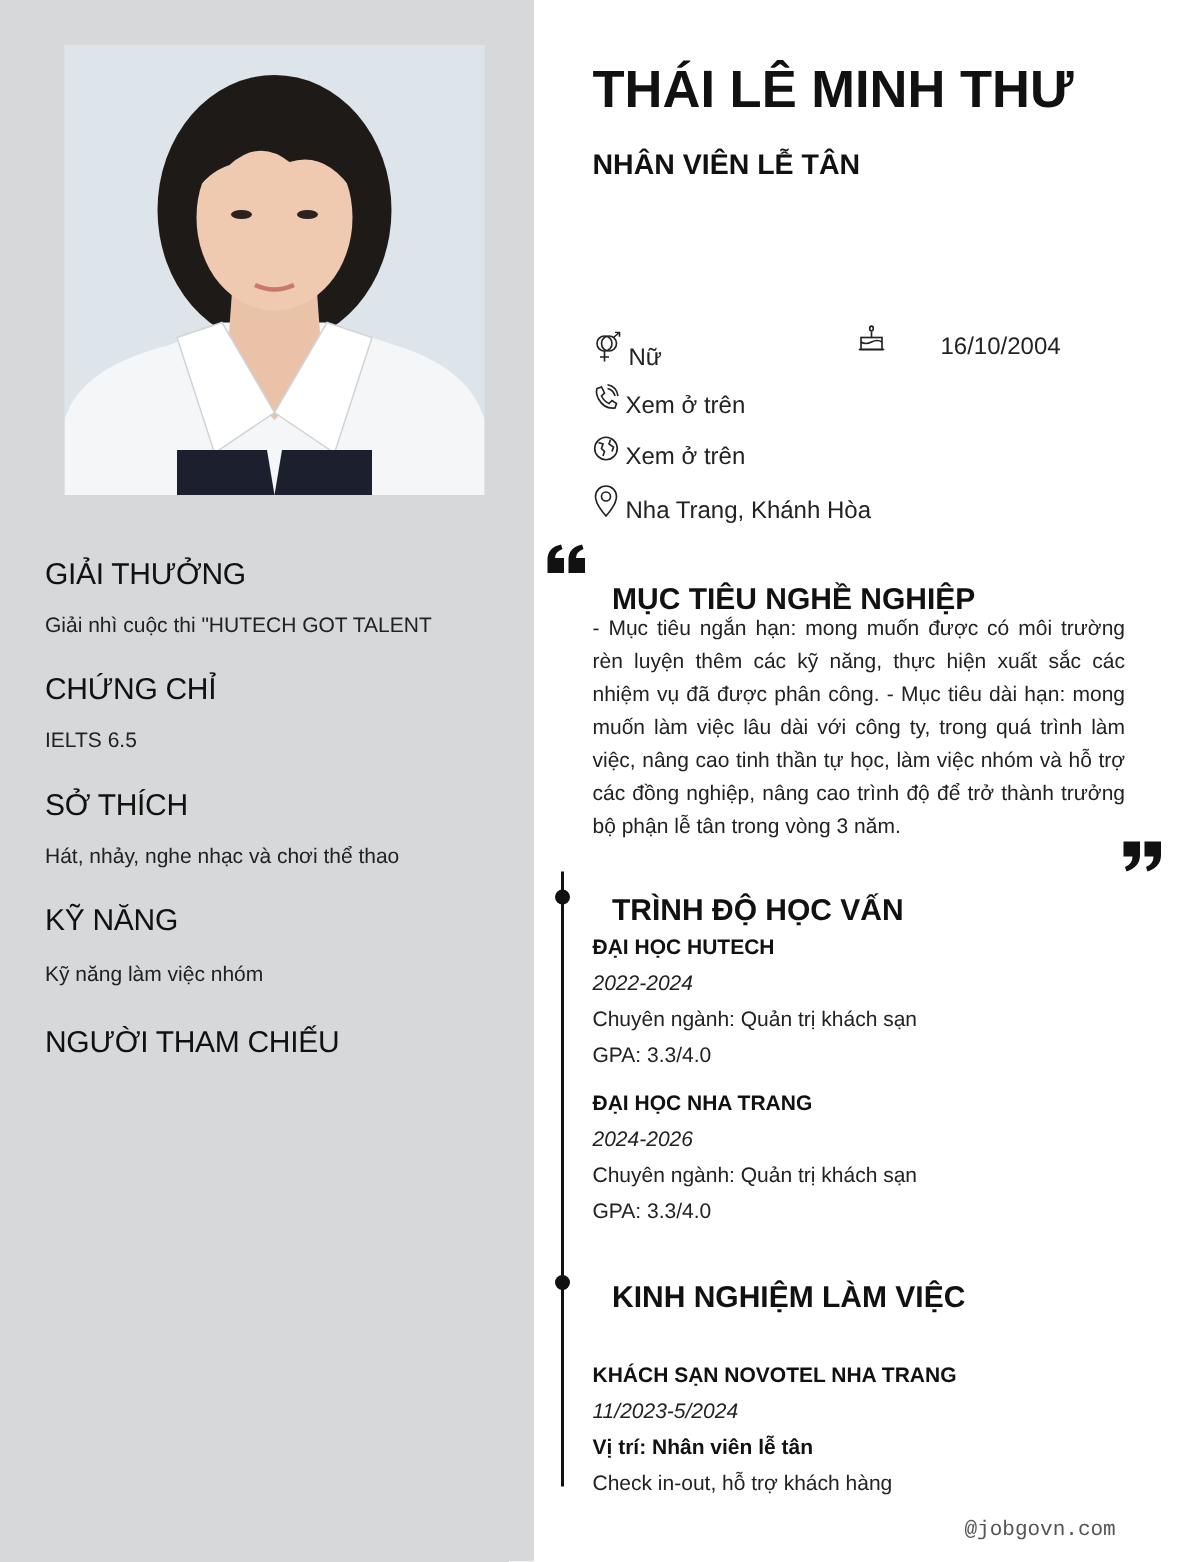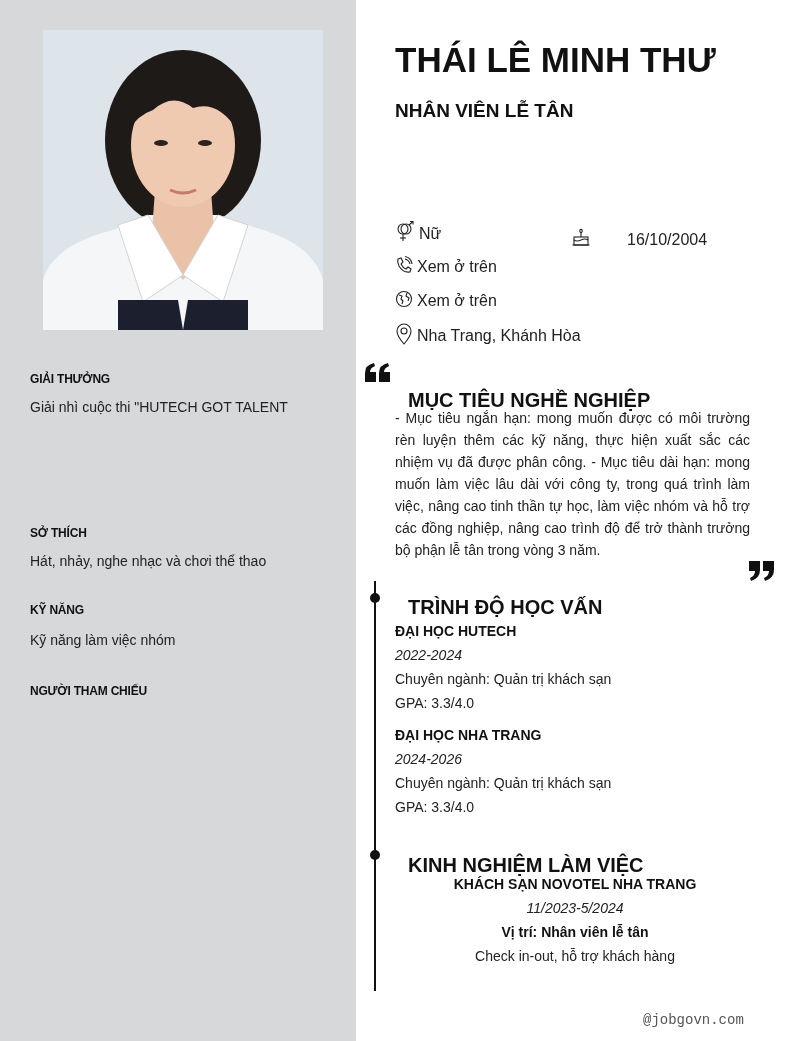--- a/index.html
+++ b/index.html
@@ -11,29 +11,29 @@
   .sidebar {
     position:absolute; left:0; top:0; width:356px; height:1041px;
     background:#d7d8da;
   }
   .photo {
     position:absolute; left:43px; top:30px; width:280px; height:300px;
     overflow:hidden; background:#dfe5ea;
   }
   .photo svg { display:block; }
   .side-section { position:absolute; left:30px; width:306px; }
-  .side-title { font-size:12px; font-weight:bold; margin:0; letter-spacing:-0.2px; }
+  .side-title { font-size:20px; font-weight:normal; margin:0; letter-spacing:-0.2px; }
   .side-text { font-size:14px; margin-top:10px; line-height:22px; color:#222; }
   .justify { text-align:justify; }
 
   .main { position:absolute; left:356px; top:0; width:468px; height:1041px; }
   .name { position:absolute; left:39px; top:40px; font-size:35px; font-weight:bold; letter-spacing:0px; margin:0; }
   .job { position:absolute; left:39px; top:100px; font-size:19px; font-weight:bold; margin:0; }
 
-  .info-row { position:absolute; font-size:16px; display:flex; align-items:center; gap:4px; color:#222; }
+  .info-row { position:absolute; font-size:16px; display:flex; align-items:flex-end; gap:4px; color:#222; }
   .info-row svg { flex:none; }
 
   .quote-open { position:absolute; left:8px; top:362px; }
   .quote-close { position:absolute; left:392px; top:560px; }
 
   .sec-title { position:absolute; left:39px; font-size:20px; font-weight:bold; margin:13px; }
   .objective {
     position:absolute; left:39px; top:407px; width:355px; font-size:14px;
     line-height:22px; text-align:justify; color:#222;
   }
@@ -81,20 +81,24 @@
 
       <path d="M127 160 Q140 166 153 160" stroke="#c9786a" stroke-width="3" fill="none"></path>
     </svg>
   </div>
 
   <div class="side-section" style="top:372px;">
     <h3 class="side-title">GIẢI THƯỞNG</h3>
     <div class="side-text">Giải nhì cuộc thi "HUTECH GOT TALENT</div>
   </div>
 
+  <div class="side-section" style="top:449px;">
+    <h3 class="side-title">CHỨNG CHỈ</h3>
+    <div class="side-text">IELTS 6.5</div>
+  </div>
 
   <div class="side-section" style="top:603px;">
     <h3 class="side-title">KỸ NĂNG</h3>
     <div class="side-text" style="margin-top:12px;">Kỹ năng làm việc nhóm</div>
   </div>
 
   <div class="side-section" style="top:526px;">
     <h3 class="side-title">SỞ THÍCH</h3>
     <div class="side-text">Hát, nhảy, nghe nhạc và chơi thể thao</div>
   </div>
@@ -115,21 +119,21 @@
         <circle cx="11" cy="8" r="5"></circle>
         <line x1="8" y1="13" x2="8" y2="20"></line>
           <line x1="5" y1="17" x2="11" y2="17"></line>
         <line x1="14" y1="4" x2="18" y2="0.5"></line>
           <polyline points="15,0.5 18,0.5 18,3.5"></polyline>
       </svg>
     </span>
     <span>Nữ</span>
   </div>
 
-  <div class="info-row" style="left:216px; top:228px;gap:37px;">
+  <div class="info-row" style="left:216px; top:216px;gap:37px;">
     <span>
       <svg width="18" height="20" viewBox="0 0 18 20" fill="none" stroke="#222" stroke-width="1.1">
         <rect x="2" y="9" width="14" height="8"></rect>
         <path d="M2 12 Q5 14 9 12 Q13 10 16 12"></path>
         <line x1="9" y1="5" x2="9" y2="9"></line>
         <ellipse cx="9" cy="3" rx="1.2" ry="1.6"></ellipse>
         <line x1="0.5" y1="17" x2="17.5" y2="17"></line>
       </svg>
     </span>
     <span>16/10/2004</span>
@@ -197,21 +201,21 @@
 
   <div class="entry" style="top:723px;">
     <div class="e-title">ĐẠI HỌC NHA TRANG</div>
     <div class="e-date">2024-2026</div>
     <div class="e-line">Chuyên ngành: Quản trị khách sạn</div>
     <div class="e-line">GPA: 3.3/4.0</div>
   </div>
 
   <h3 class="sec-title" style="top:841px;">KINH NGHIỆM LÀM VIỆC</h3>
 
-  <div class="entry" style="top:872px;text-align:center;">
+  <div class="entry" style="top:904px;">
     <div class="e-title">KHÁCH SẠN NOVOTEL NHA TRANG</div>
     <div class="e-date">11/2023-5/2024</div>
     <div class="e-bold">Vị trí: Nhân viên lễ tân</div>
     <div class="e-line">Check in-out, hỗ trợ khách hàng</div>
   </div>
 
   <div class="watermark">@jobgovn.com</div>
 </div>
 
 </body></html>

